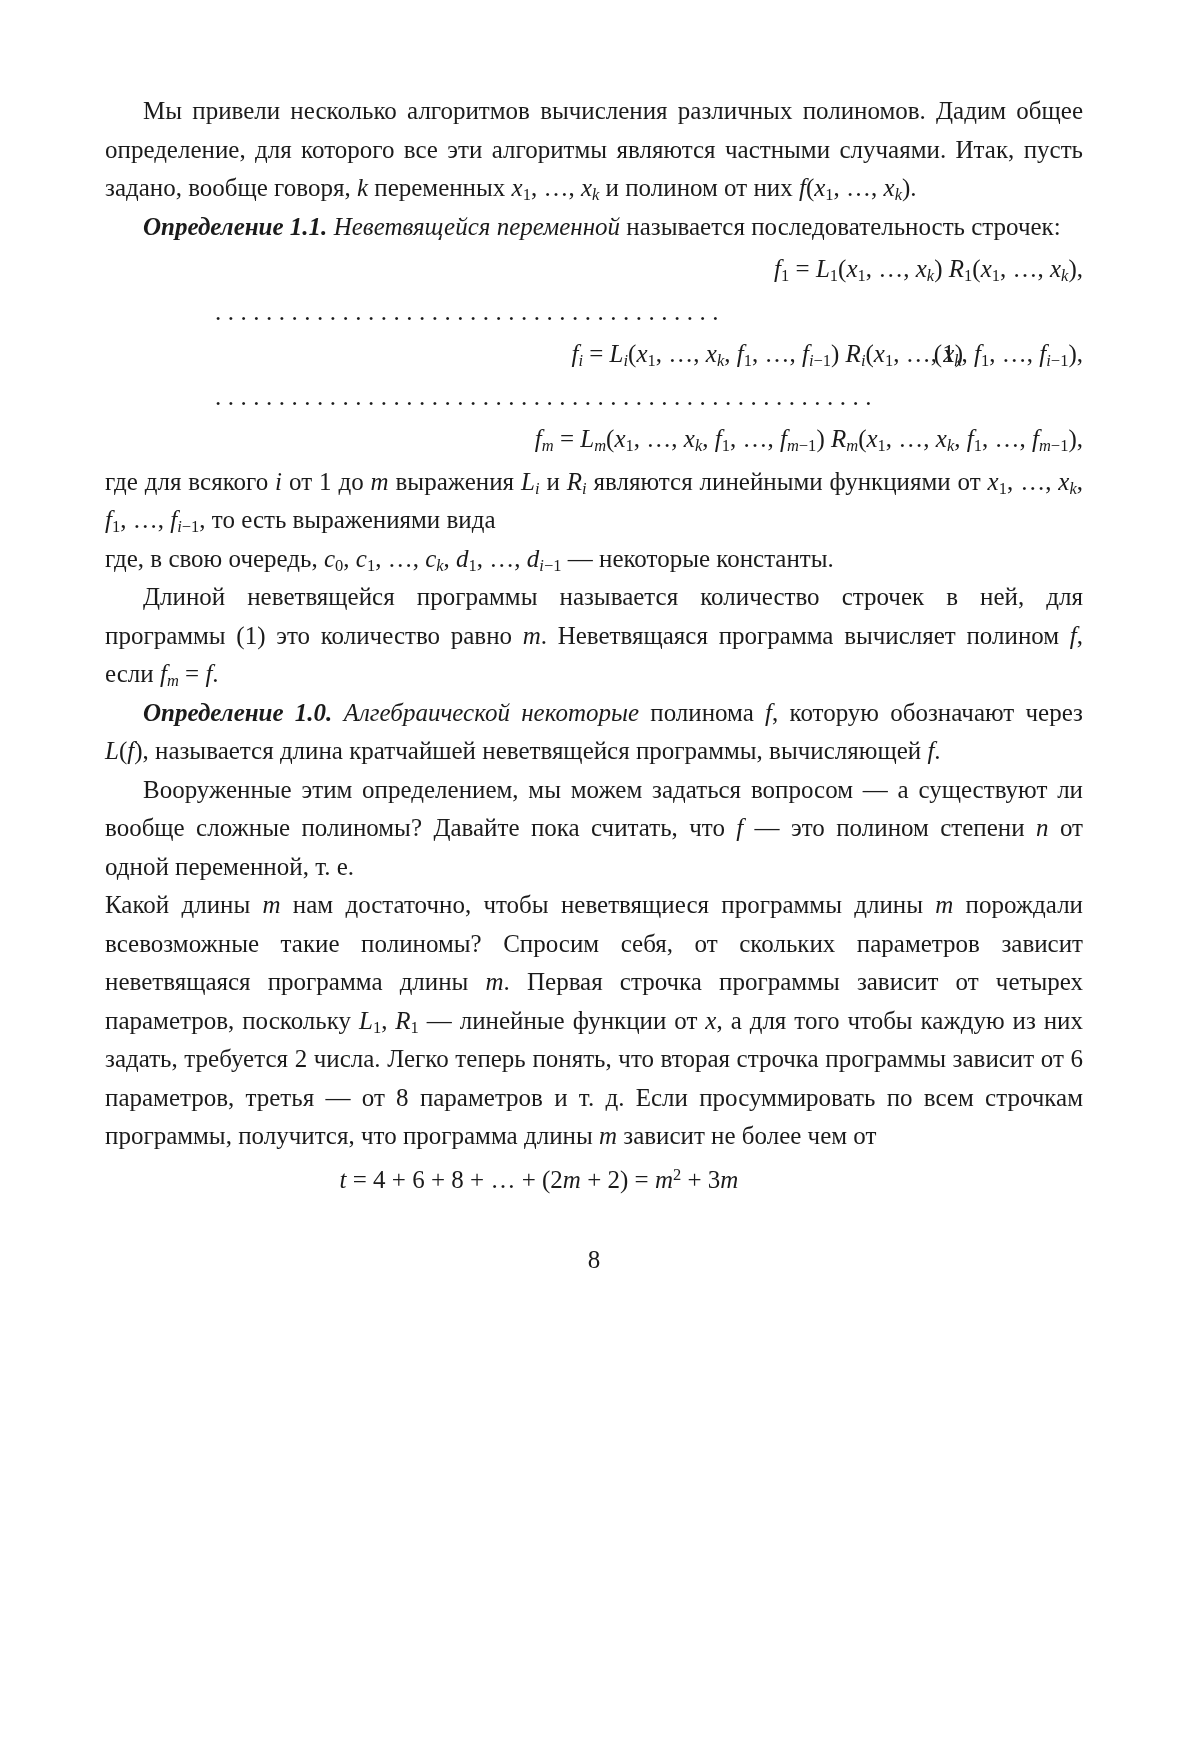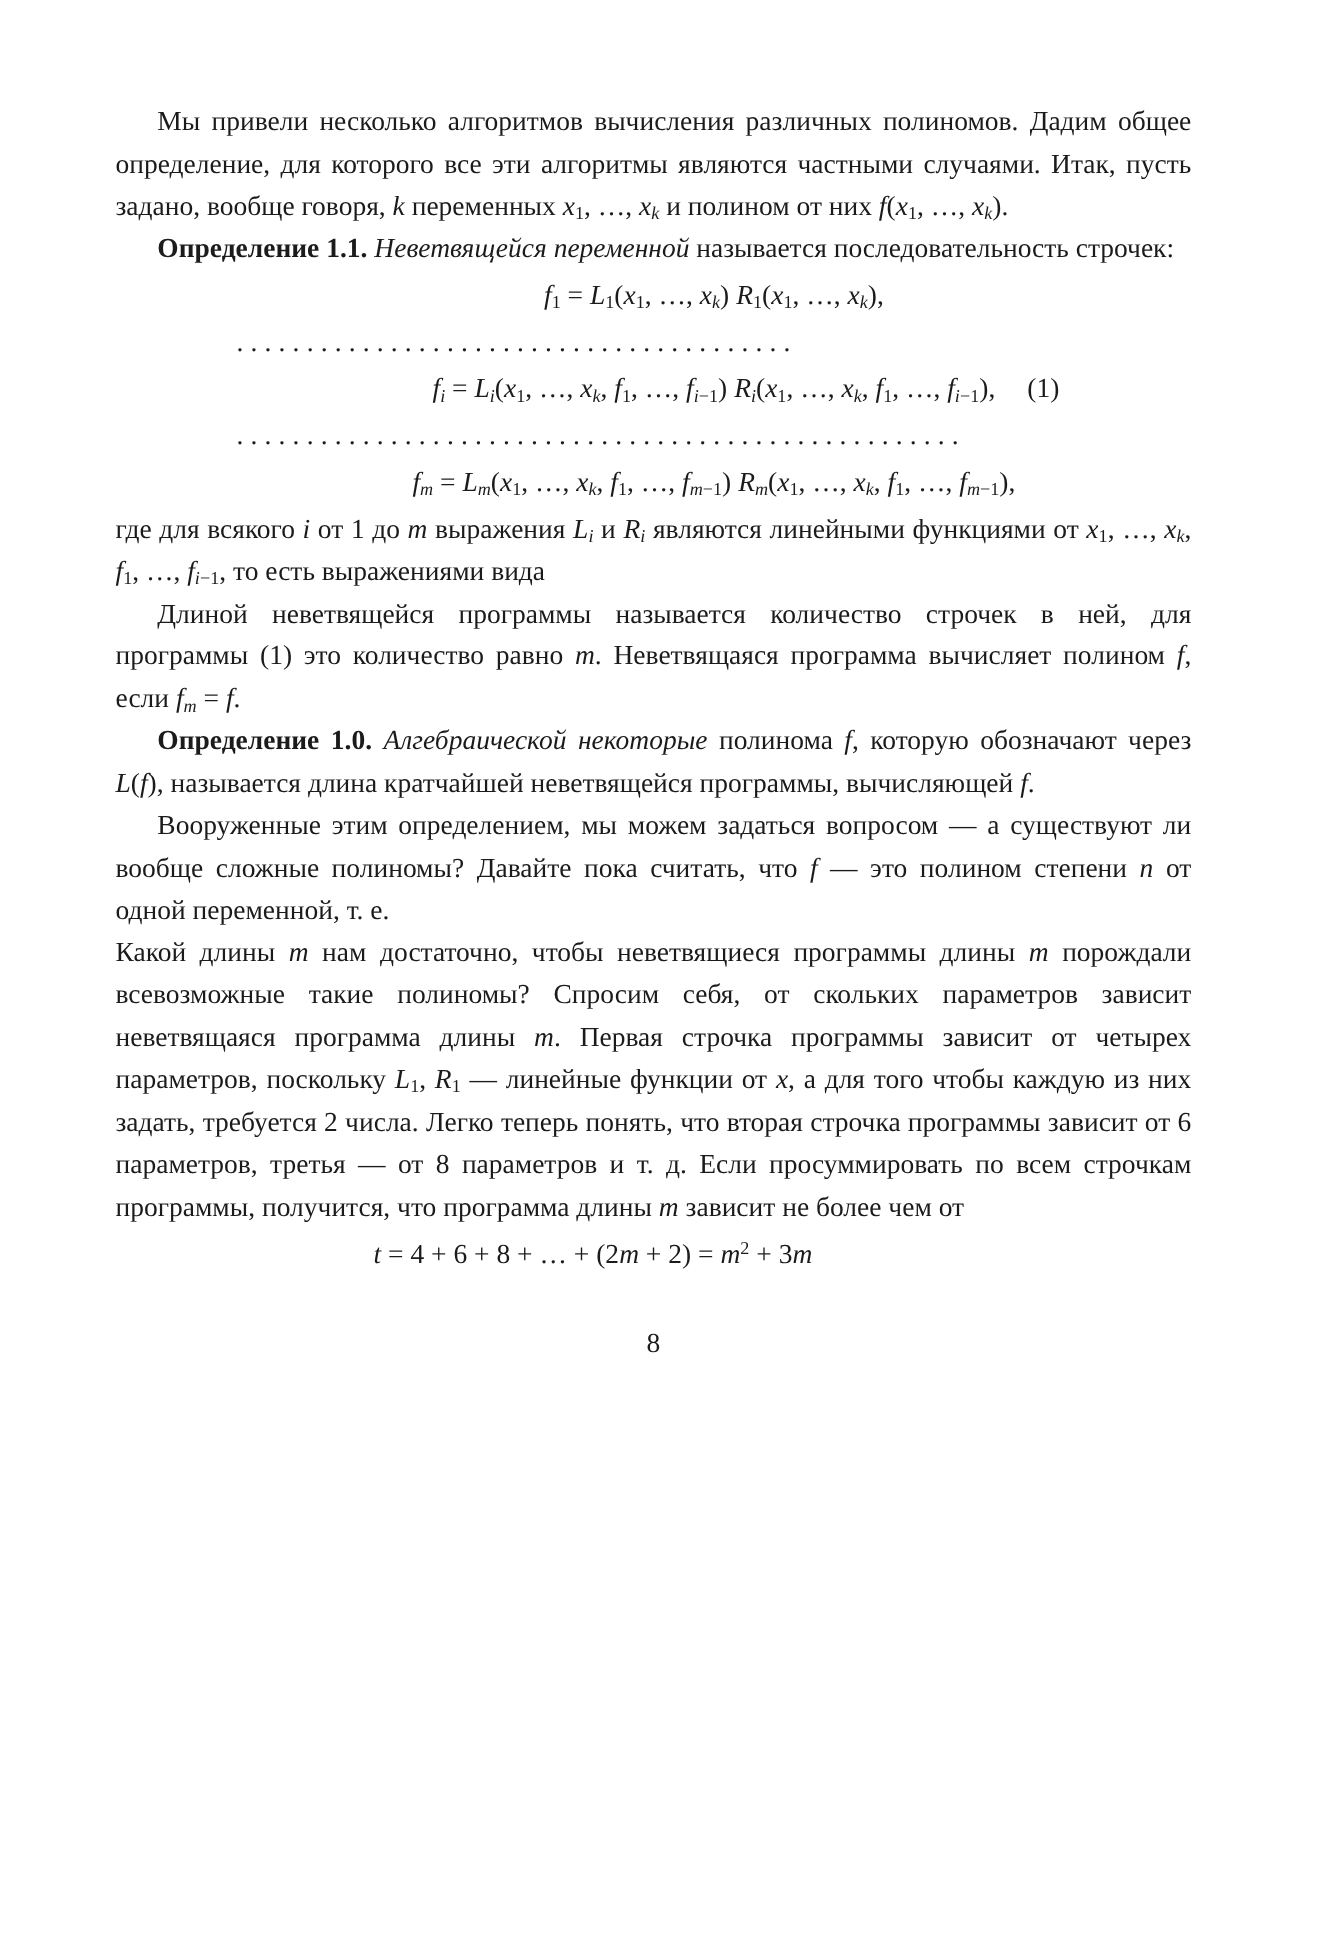--- a/index.html
+++ b/index.html
@@ -26,21 +26,21 @@
     text-align: justify;
   }
   .para { margin: 0; }
   .para.indent { text-indent: 38px; }
   .eq {
     text-align: center;
     padding-right: 110px;
     margin: 5px 0;
   }
   .eq-left {
-    text-align: center;
+    text-align: right;
     padding-left: 110px;
     margin: 4px 0;
   }
   .eqrow { position: relative; }
   .eqno {
     position: absolute;
     right: 120px;
     top: 0;
   }
   .dots {
@@ -62,21 +62,21 @@
     letter-spacing: 0;
     line-height: 0;
   }
   sup {
     font-size: 66%;
     vertical-align: 0.5em;
     letter-spacing: 0;
     line-height: 0;
   }
   i { font-style: italic; }
-  b { font-weight: bold; }
+  b { font-weight: bold; font-style: italic; }
 </style>
 </head>
 <body>
 
 <div class="page">
   <div class="content">
 
     <div class="para indent">Мы привели несколько алгоритмов вычисления различных полиномов. Дадим общее определение, для которого все эти алгоритмы являются частными случаями. Итак, пусть задано, вообще говоря, <i>k</i> переменных <i>x</i><sub>1</sub>, …, <i>x</i><sub><i>k</i></sub> и полином от них <i>f</i>(<i>x</i><sub>1</sub>, …, <i>x</i><sub><i>k</i></sub>).</div>
 
     <div class="para indent"><b>Определение 1.1.</b> <i>Неветвящейся переменной</i> называется последовательность строчек:</div>
@@ -90,20 +90,21 @@
       <span class="eqno">(1)</span>
     </div>
 
     <div class="dots">....................................................</div>
 
     <div class="eq-left"><i>f</i><sub><i>m</i></sub> = <i>L</i><sub><i>m</i></sub>(<i>x</i><sub>1</sub>, …, <i>x</i><sub><i>k</i></sub>, <i>f</i><sub>1</sub>, …, <i>f</i><sub><i>m</i>−1</sub>) <i>R</i><sub><i>m</i></sub>(<i>x</i><sub>1</sub>, …, <i>x</i><sub><i>k</i></sub>, <i>f</i><sub>1</sub>, …, <i>f</i><sub><i>m</i>−1</sub>),</div>
 
     <div class="para">где для всякого <i>i</i> от 1 до <i>m</i> выражения <i>L</i><sub><i>i</i></sub> и <i>R</i><sub><i>i</i></sub> являются линейными функциями от <i>x</i><sub>1</sub>, …, <i>x</i><sub><i>k</i></sub>, <i>f</i><sub>1</sub>, …, <i>f</i><sub><i>i</i>−1</sub>, то есть выражениями вида</div>
 
 
+    <div class="para">где, в свою очередь, <i>c</i><sub>0</sub>, <i>c</i><sub>1</sub>, …, <i>c</i><sub><i>k</i></sub>, <i>d</i><sub>1</sub>, …, <i>d</i><sub><i>i</i>−1</sub> — некоторые константы.</div>
 
     <div class="para indent">Длиной неветвящейся программы называется количество строчек в ней, для программы (1) это количество равно <i>m</i>. Неветвящаяся программа вычисляет полином <i>f</i>, если <i>f</i><sub><i>m</i></sub> = <i>f</i>.</div>
 
     <div class="para indent"><b>Определение 1.0.</b> <i>Алгебраической некоторые</i> полинома <i>f</i>, которую обозначают через <i>L</i>(<i>f</i>), называется длина кратчайшей неветвящейся программы, вычисляющей <i>f</i>.</div>
 
     <div class="para indent">Вооруженные этим определением, мы можем задаться вопросом — а существуют ли вообще сложные полиномы? Давайте пока считать, что <i>f</i> — это полином степени <i>n</i> от одной переменной, т. е.</div>
 
 
     <div class="para">Какой длины <i>m</i> нам достаточно, чтобы неветвящиеся программы длины <i>m</i> порождали всевозможные такие полиномы? Спросим себя, от скольких параметров зависит неветвящаяся программа длины <i>m</i>. Первая строчка программы зависит от четырех параметров, поскольку <i>L</i><sub>1</sub>, <i>R</i><sub>1</sub> — линейные функции от <i>x</i>, а для того чтобы каждую из них задать, требуется 2 числа. Легко теперь понять, что вторая строчка программы зависит от 6 параметров, третья — от 8 параметров и т. д. Если просуммировать по всем строчкам программы, получится, что программа длины <i>m</i> зависит не более чем от</div>
 

